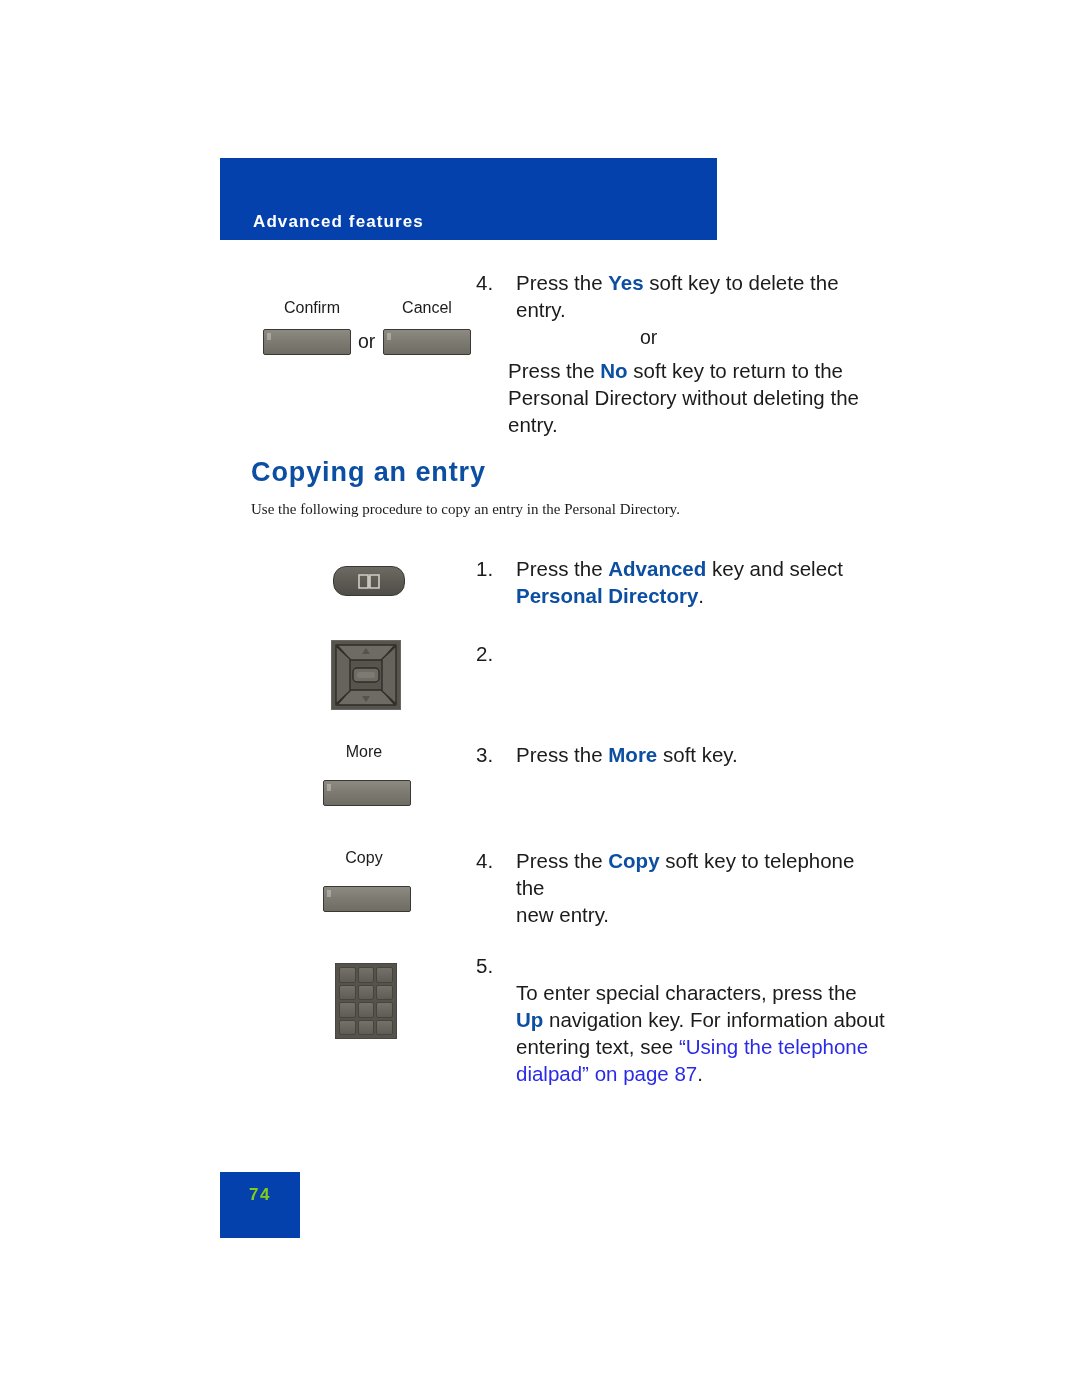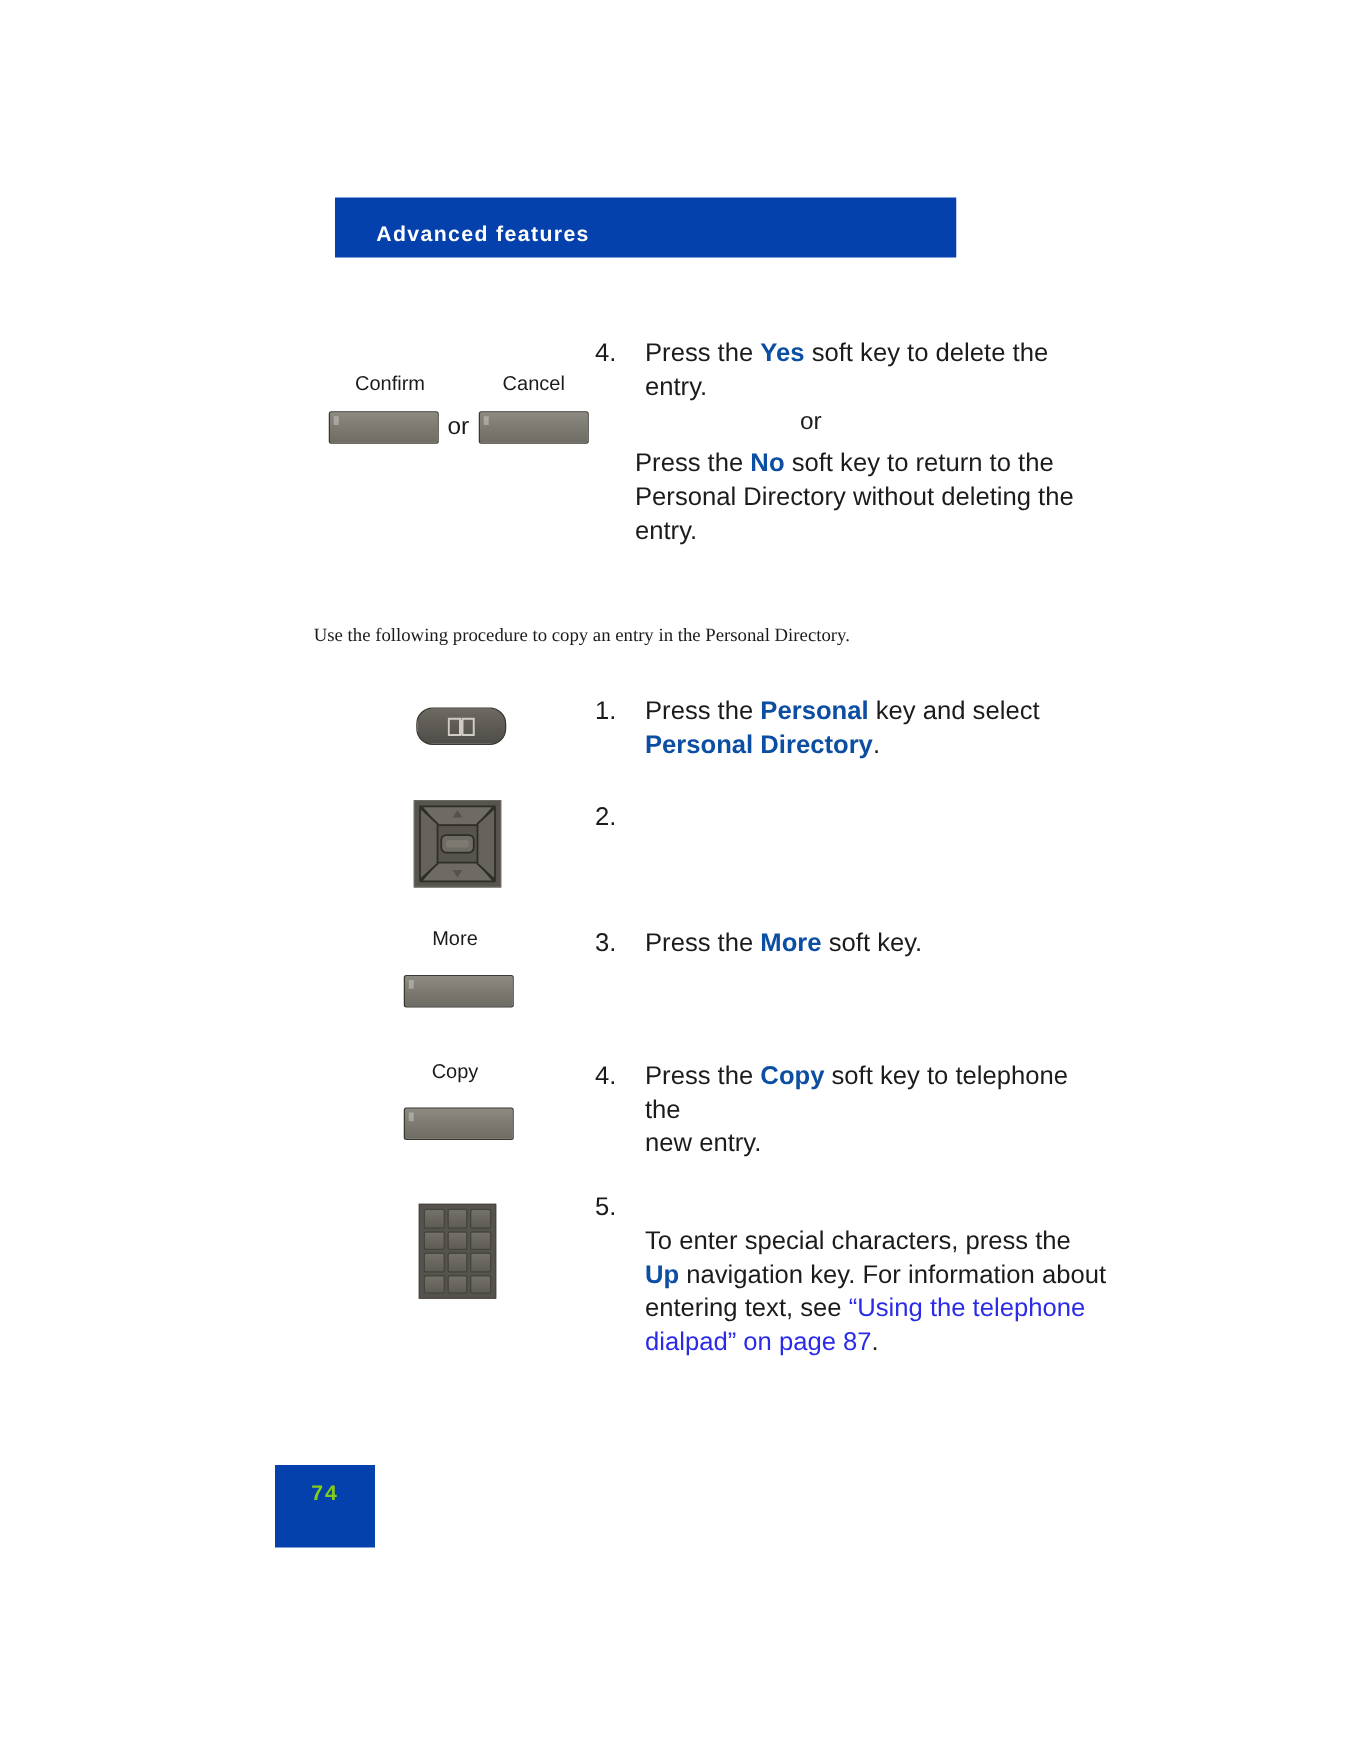--- a/index.html
+++ b/index.html
@@ -21,24 +21,23 @@
     inset: 0;
     background: #ffffff;
   }
 
   
   .header-bar {
     position: absolute;
     left: 220px;
     top: 158px;
     width: 497px;
-    height: 48px;
+    height: 82px;
     background: #0541ad;
     box-sizing: border-box;
-    margin-left: 48px;
   }
   .header-title {
     position: absolute;
     left: 33px;
     bottom: 8px;
     color: #ffffff;
     font-size: 17px;
     font-weight: bold;
     letter-spacing: 1.1px;
     white-space: nowrap;
@@ -228,35 +227,36 @@
   </div>
 
   <div class="or-word" style="left:640px; top:326px;">or</div>
 
   <div class="body-text" style="position:absolute; left:508px; top:357px; width:400px;">
     <span>Press the </span><span class="b-blue">No</span><span> soft key to return to the</span><br>
     <span>Personal Directory without deleting the</span><br>
     <span>entry.</span>
   </div>
 
+  <div class="section-heading" style="left:251px; top:457px;">Copying an entry</div>
 
   <div class="intro-text" style="left:251px; top:496px;">Use the following procedure to copy an entry in the Personal Directory.</div>
 
   <div class="dir-key" style="left:333px; top:566px;">
     <svg class="book-icon" viewBox="0 0 22 17">
       <path d="M1 2 H10 V15 H1 Z" fill="none" stroke="#cfccc6" stroke-width="1.6"></path>
       <path d="M12 2 H21 V15 H12 Z" fill="none" stroke="#cfccc6" stroke-width="1.6"></path>
       <path d="M11 3 V15" stroke="#cfccc6" stroke-width="1.4"></path>
     </svg>
   </div>
 
   <div class="step" style="left:476px; top:555px; width:400px;">
     <div class="step-num">1.</div>
     <div class="step-body">
-      <span>Press the </span><span class="b-blue">Personal</span><span> key and select</span><br>
+      <span>Press the </span><span class="b-blue">Advanced</span><span> key and select</span><br>
       <span class="b-blue">Personal Directory</span><span>.</span>
     </div>
   </div>
 
   <div class="nav-key" style="left:331px; top:640px;">
     <svg width="68" height="68" viewBox="0 0 68 68">
       <rect x="0" y="0" width="68" height="68" fill="#57544e"></rect>
       <polygon points="5,4 63,4 50,19 18,19" fill="#6e6b64" stroke="#2f2d29" stroke-width="1.4"></polygon>
       <polygon points="5,64 63,64 50,49 18,49" fill="#6e6b64" stroke="#2f2d29" stroke-width="1.4"></polygon>
       <polygon points="4,5 4,63 18,50 18,18" fill="#66635c" stroke="#2f2d29" stroke-width="1.4"></polygon>

